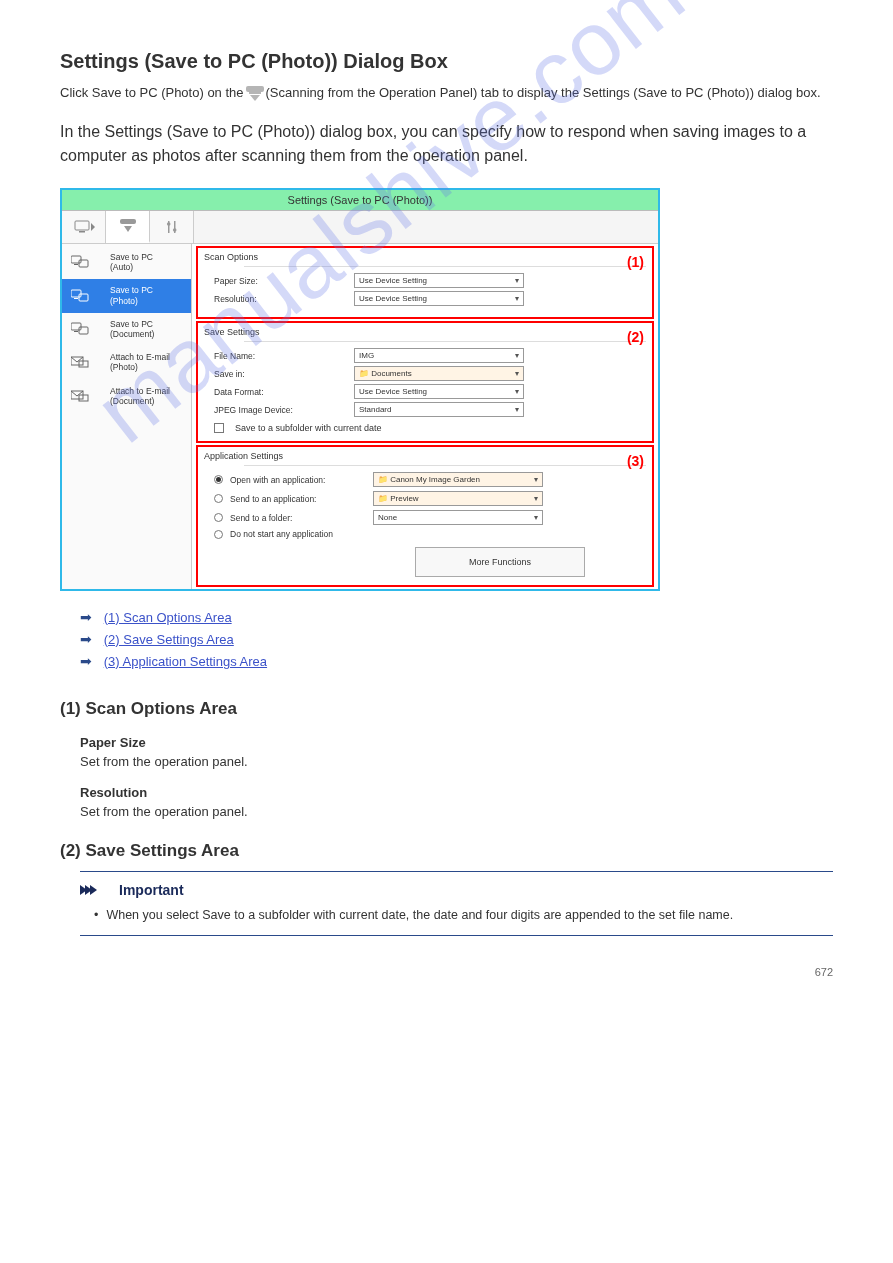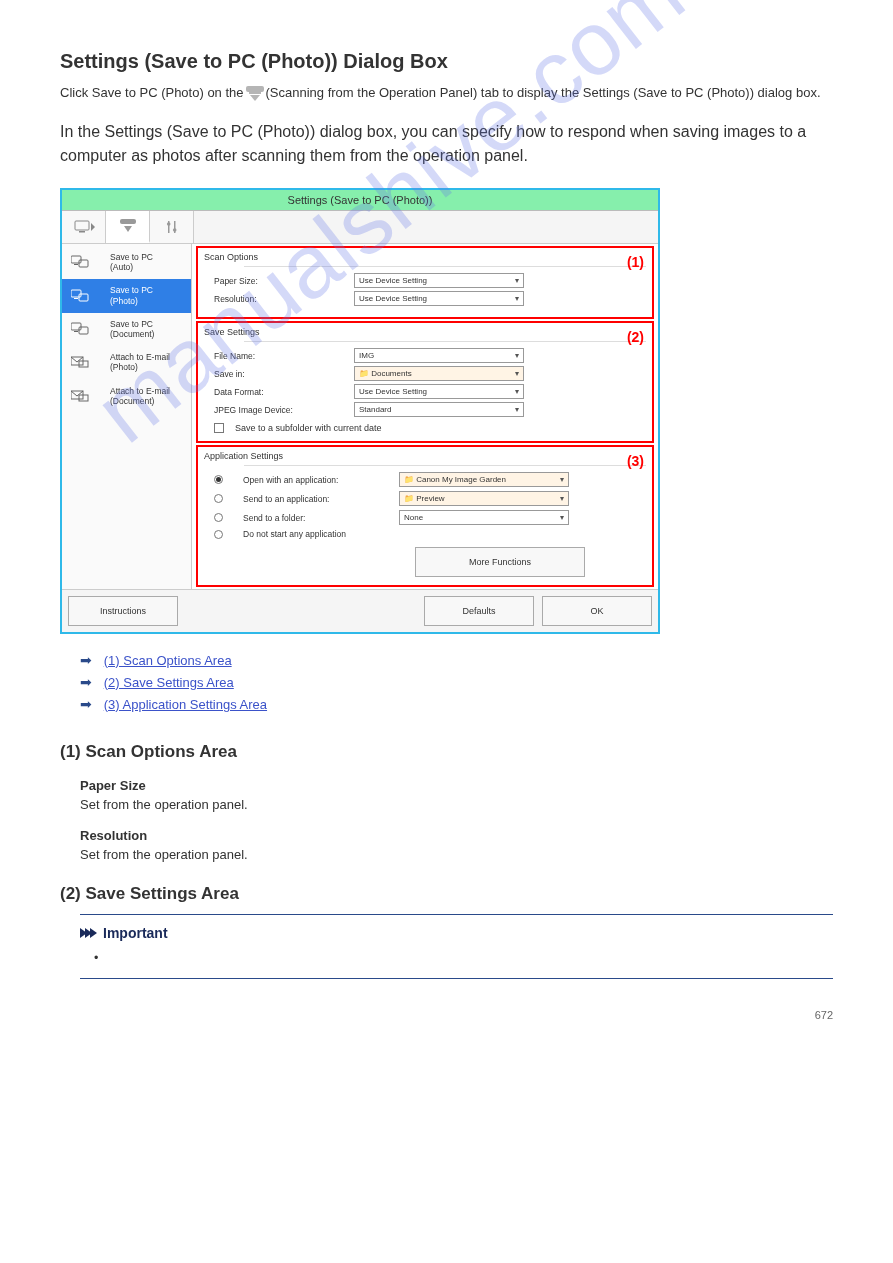--- a/index.html
+++ b/index.html
@@ -63,38 +63,38 @@
   .form-label { width:140px; font-size:8.5px;}
   .form-control {
     width:170px; height:15px; border:1px solid #999; background:#fff;
     font-size:8px; padding:0 4px; display:flex; align-items:center; justify-content:space-between;
     color:#333;
   }
   .form-control .chev { font-size:8px; color:#555;}
   .form-control.folder { background:#fff4e5;}
   .checkbox-row { display:flex; align-items:center; margin:6px 0 0 10px; gap:11px;}
   .fakecb { width:10px;height:10px;border:1px solid #777;background:#fff;}
-  .radio-row { display:flex; align-items:center; margin:4px 0 4px 10px; gap:20px;}
+  .radio-row { display:flex; align-items:center; margin:4px 0 4px 10px; gap:7px;}
   .fakeradio { width:9px;height:9px;border:1px solid #777;border-radius:50%;display:flex;align-items:center;justify-content:center;}
   .fakeradio .dot{width:5px;height:5px;background:#333;border-radius:50%;}
   .radio-label{width:136px;font-size:8.5px;}
   .btnbar{display:flex;justify-content:flex-end;gap:8px;padding:6px;border-top:1px solid #ccc;background:#f5f5f5;}
   .btn{border:1px solid #aaa;background:#f8f8f8;width:110px;height:30px;font-size:9px;display:flex;align-items:center;justify-content:center;}
   .btn.left{margin-right:auto;}
   .morefn{display:flex;justify-content:center;margin:8px 0 0 150px;}
 
   .link-list { margin: 12px 0 30px 20px; }
   .arrow-list { display:flex; align-items:center; gap:12px; margin:6px 0;}
   .arrow-glyph { color:#2a4a8a; font-size:14px;}
   .link-text { color:#3b52c9; text-decoration:underline; font-size:13px;}
   .section-head { font-size:17px; font-weight:bold; margin:22px 0 4px; }
   .field-name { font-weight:bold; font-size:13px; margin:16px 0 4px 20px;}
   .field-desc { font-size:13px; margin:0 0 0 20px;}
   .important-block { border-top:1px solid #2a4a8a; border-bottom:1px solid #2a4a8a; padding:10px 0; margin:10px 0 0 20px;}
-  .important-head { display:flex;align-items:center;gap:8px;font-weight:bold;font-size:14px;color:#1a2a5a;margin-bottom:8px;}
+  .important-head { display:flex;align-items:center;gap:24px;font-weight:bold;font-size:14px;color:#1a2a5a;margin-bottom:8px;}
   .important-arrows { display:flex; gap:-2px;}
   .important-dot{width:0;height:0;border-top:5px solid transparent;border-bottom:5px solid transparent;border-left:7px solid #1a2a5a;margin-right:-2px;}
   .important-bullet{display:flex;gap:8px;font-size:12.5px;margin:3px 0 0 14px;line-height:1.5;}
   .pgnum { text-align:right; font-size:11px; color:#666; margin-top:30px;}
 
   .watermark {
     position:absolute;
     left:140px; top:360px;
     font-size:90px;
     color:rgba(100,120,230,0.28);
@@ -294,25 +294,20 @@
           <div class="radio-row">
             <span class="fakeradio"></span>
             <span class="radio-label">Do not start any application</span>
           </div>
           <div class="morefn">
             <div class="btn" style="width: 170px;">More Functions</div>
           </div>
         </div>
       </div>
   </div>
-  <div class="btnbar">
-    <div class="btn left">Instructions</div>
-    <div class="btn">Defaults</div>
-    <div class="btn">OK</div>
-  </div>
 </div>
 
 <div class="link-list" id="link-list">
     <div class="arrow-list">
       <span class="arrow-glyph">➡</span>
       <span class="link-text">(1) Scan Options Area</span>
     </div>
     <div class="arrow-list">
       <span class="arrow-glyph">➡</span>
       <span class="link-text">(2) Save Settings Area</span>
@@ -339,18 +334,19 @@
   <div class="important-head">
     <span class="important-arrows">
       <span class="important-dot"></span>
         <span class="important-dot"></span>
         <span class="important-dot"></span>
     </span>
     <span>Important</span>
   </div>
   <div class="important-bullet">
     <span>•</span>
+    <span>When you select Save to a subfolder with current date, the date and four digits are appended to the set file name.</span>
   </div>
 </div>
 
 <div class="pgnum">672</div>
 
 <div class="watermark">manualshive.com</div>
 
 </body></html>

